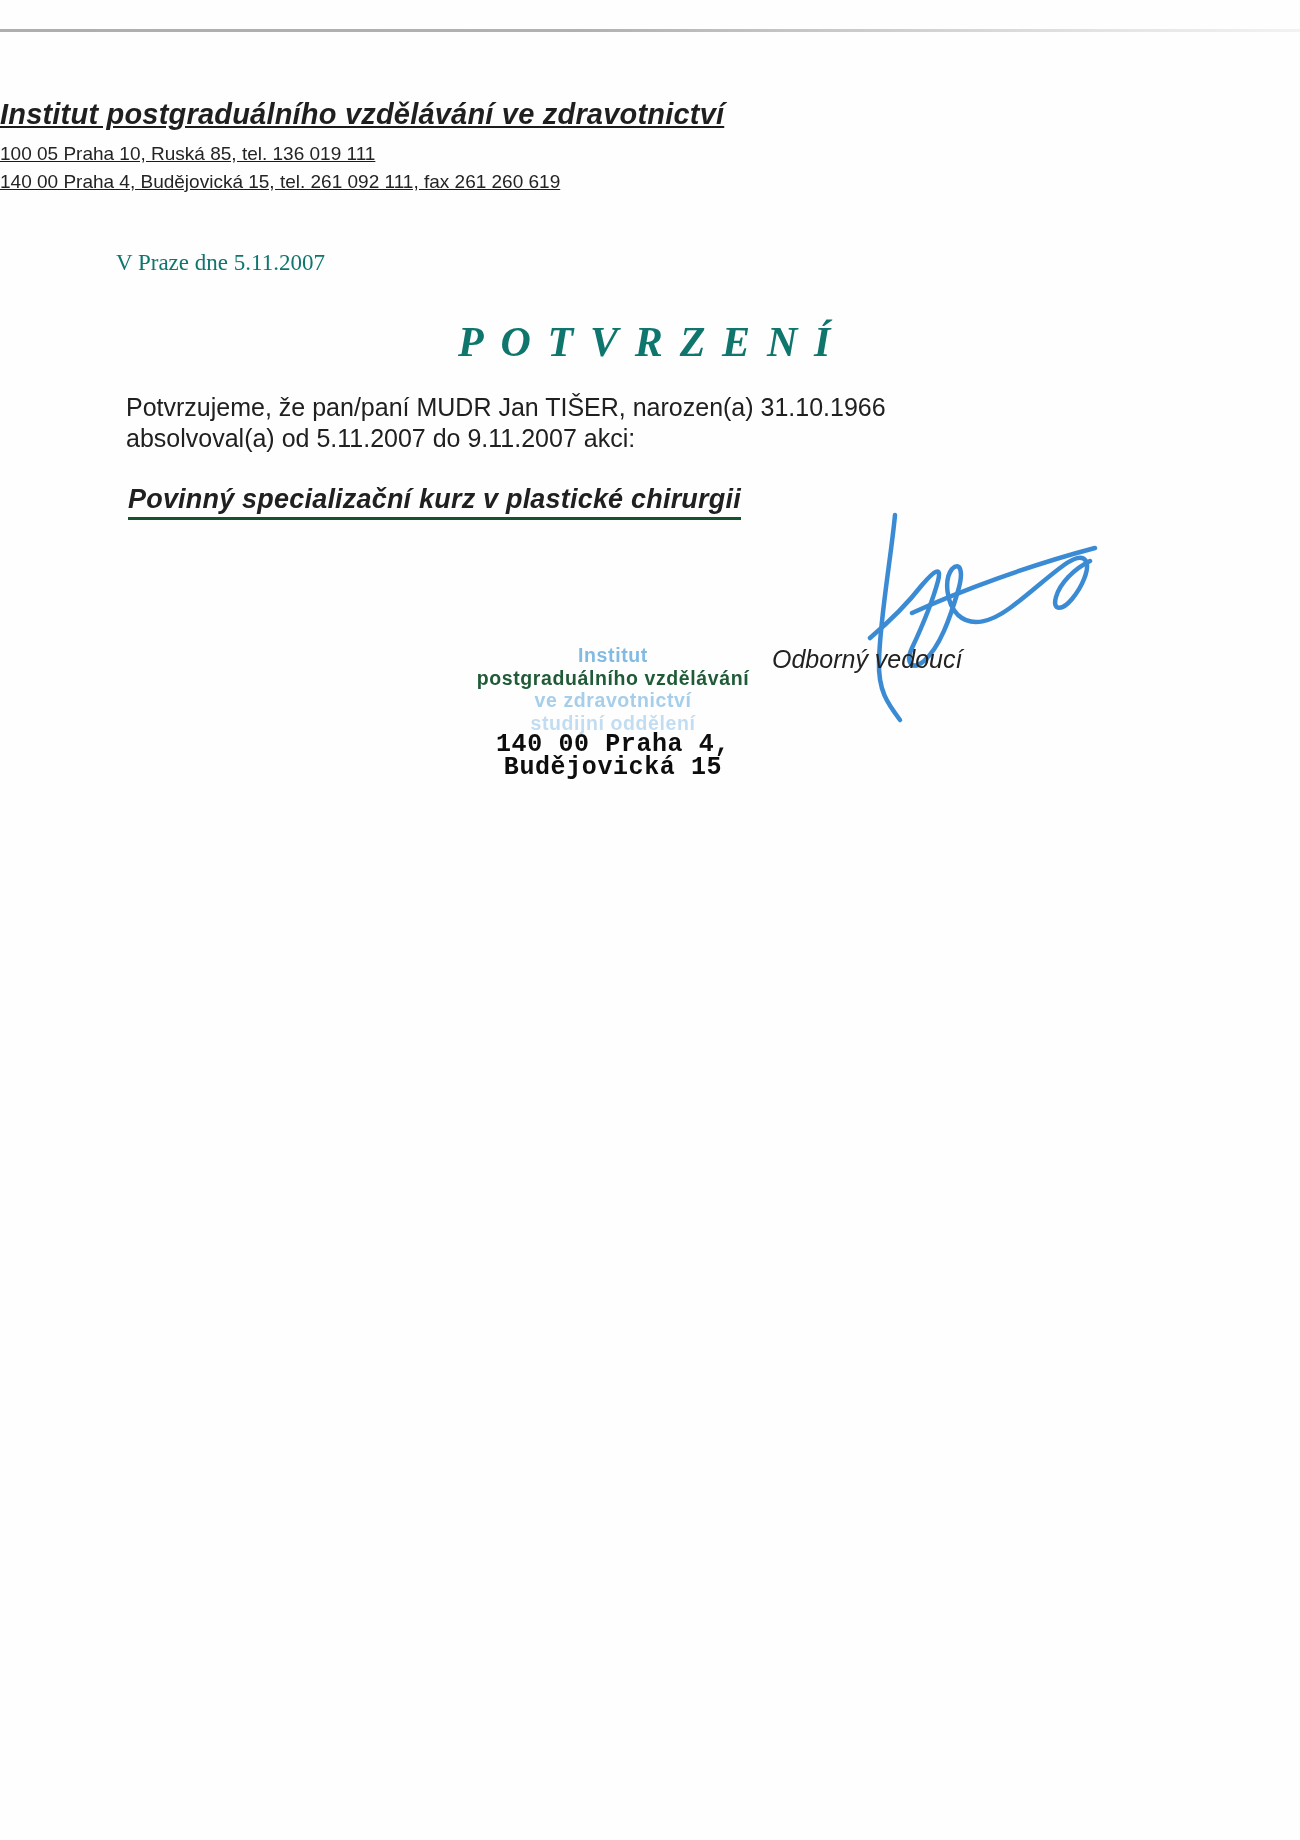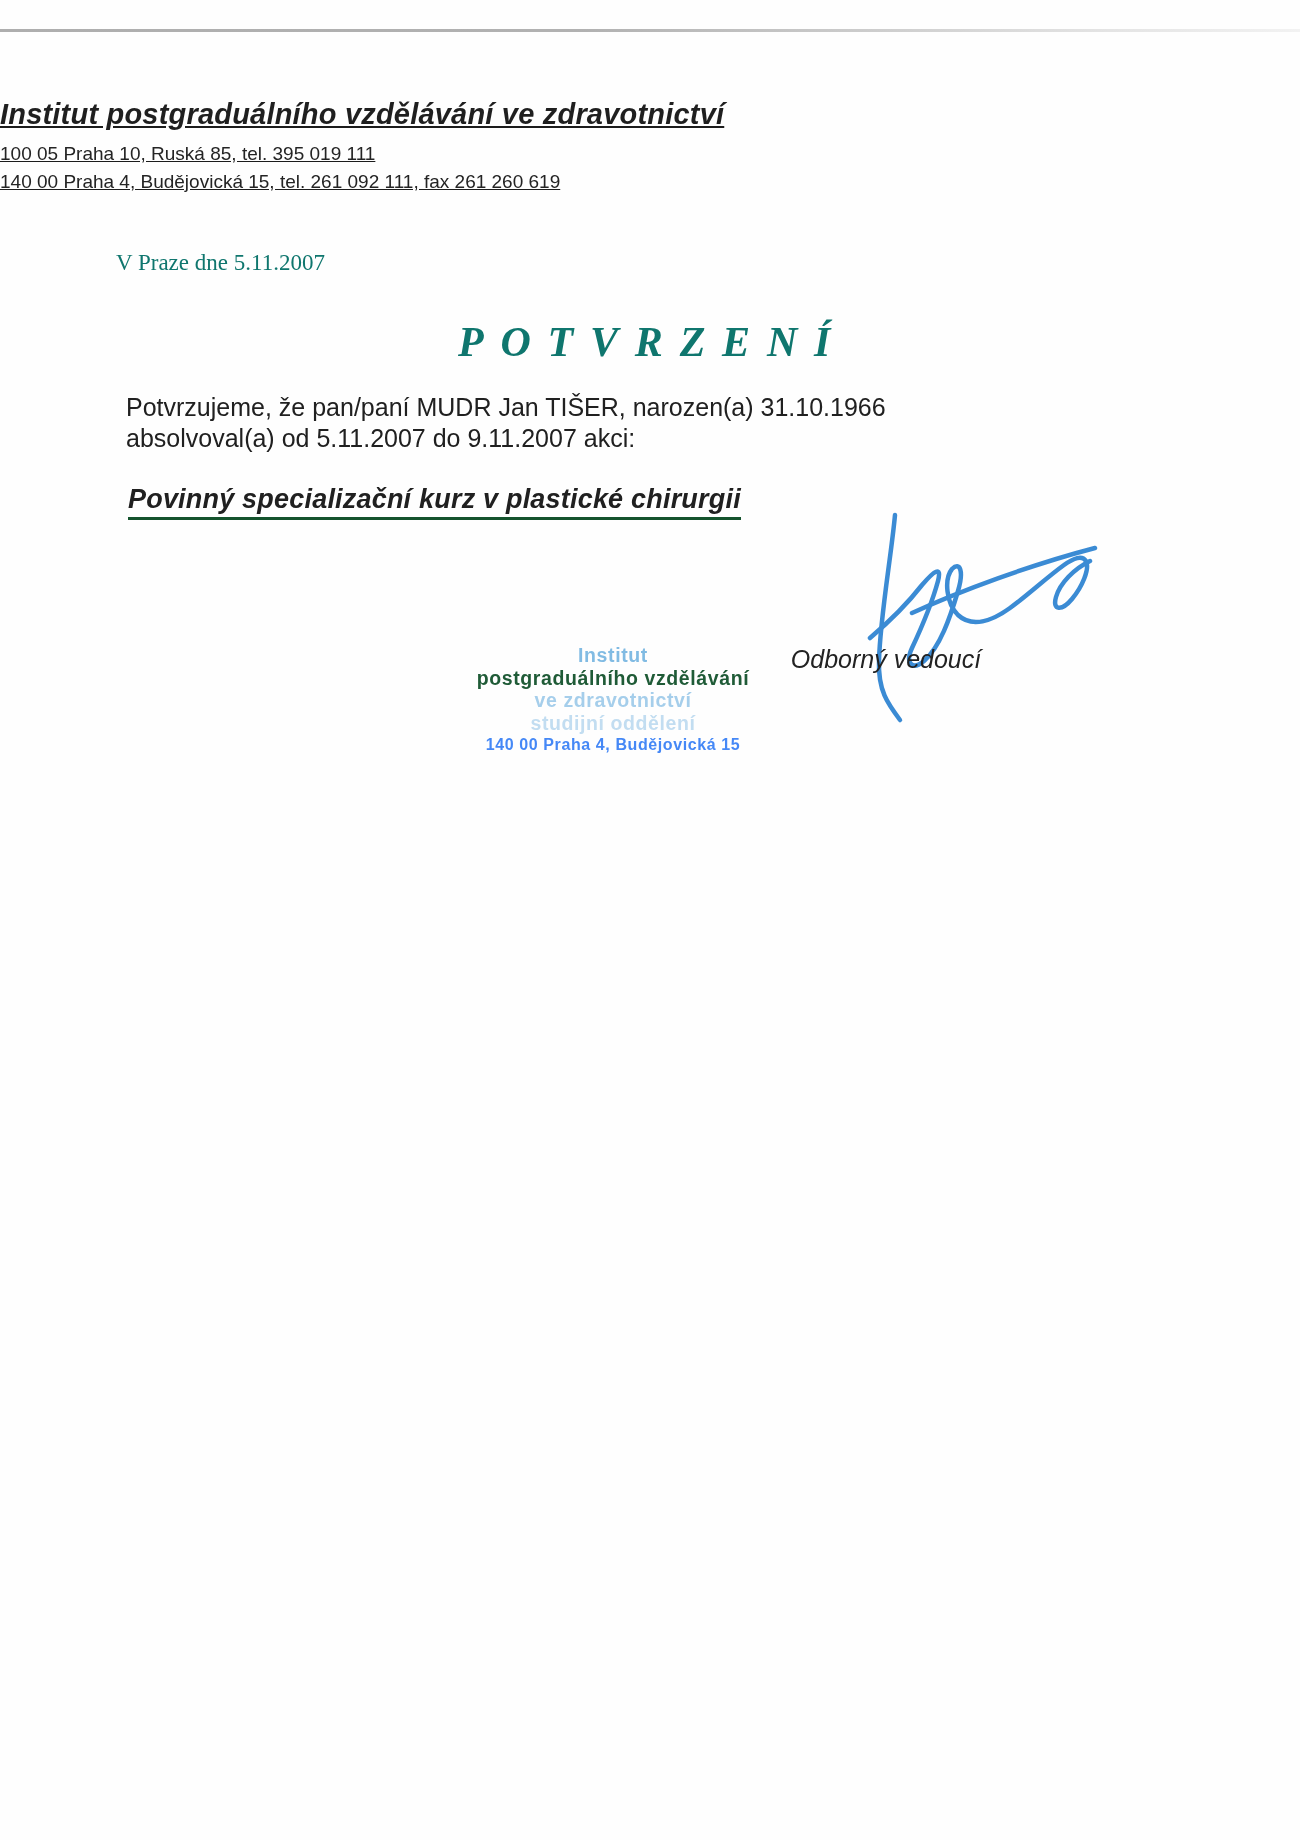--- a/index.html
+++ b/index.html
@@ -55,47 +55,47 @@
   }
   
   .sig-svg{position:absolute;left:850px;top:503px;width:260px;height:230px;}
   
   .signer-name{
     position:absolute;left:740px;top:609px;width:370px;
     font-size:27px;font-weight:bold;font-style:italic;color:#222;
     white-space:nowrap;
   }
   .signer-role{
-    position:absolute;left:701px;top:645px;width:370px;text-align:center;
+    position:absolute;left:772px;top:645px;width:370px;
     font-size:25px;font-style:italic;color:#222;
   }
   
   .stamp{
     position:absolute;left:413px;top:644px;width:400px;
     text-align:center;font-weight:bold;
     font-size:19.5px;line-height:22.5px;letter-spacing:.6px;
     filter:blur(.3px);
     pointer-events:none;
   }
   .stamp .s1{color:#6cb0df;opacity:.85;}
   .stamp .s2{color:#14532d;opacity:.95;text-align:center;}
   .stamp .s3{color:#8fc2e6;opacity:.8;}
   .stamp .s4{color:#aed2ec;opacity:.75;}
-  .stamp .s5{color:#3b82f6;opacity:.95;font-size:16px;}
+  .stamp .s5{color:#000000;opacity:.95;font-size:25px;font-family:Liberation Mono, monospace;}
 </style>
 </head>
 <body>
 
 <div class="page">
 
   <div class="scanline"></div>
 
   <div class="header">
     <div class="institute-name">Institut postgraduálního vzdělávání ve zdravotnictví</div>
-    <div class="addr">100 05 Praha 10, Ruská 85, tel. 395 019 111</div>
+    <div class="addr">100 05 Praha 10, Ruská 85, tel. 136 019 111</div>
     <div class="addr addr2">140 00 Praha 4, Budějovická 15, tel. 261 092 111, fax 261 260 619</div>
   </div>
 
   <div class="dateline">V Praze dne 5.11.2007</div>
 
   <div class="doc-title">POTVRZENÍ</div>
 
   <div class="body-par">
     <div>Potvrzujeme, že pan/paní MUDR Jan TIŠER, narozen(a) 31.10.1966</div>
     <div>absolvoval(a) od 5.11.2007 do 9.11.2007 akci:</div>

